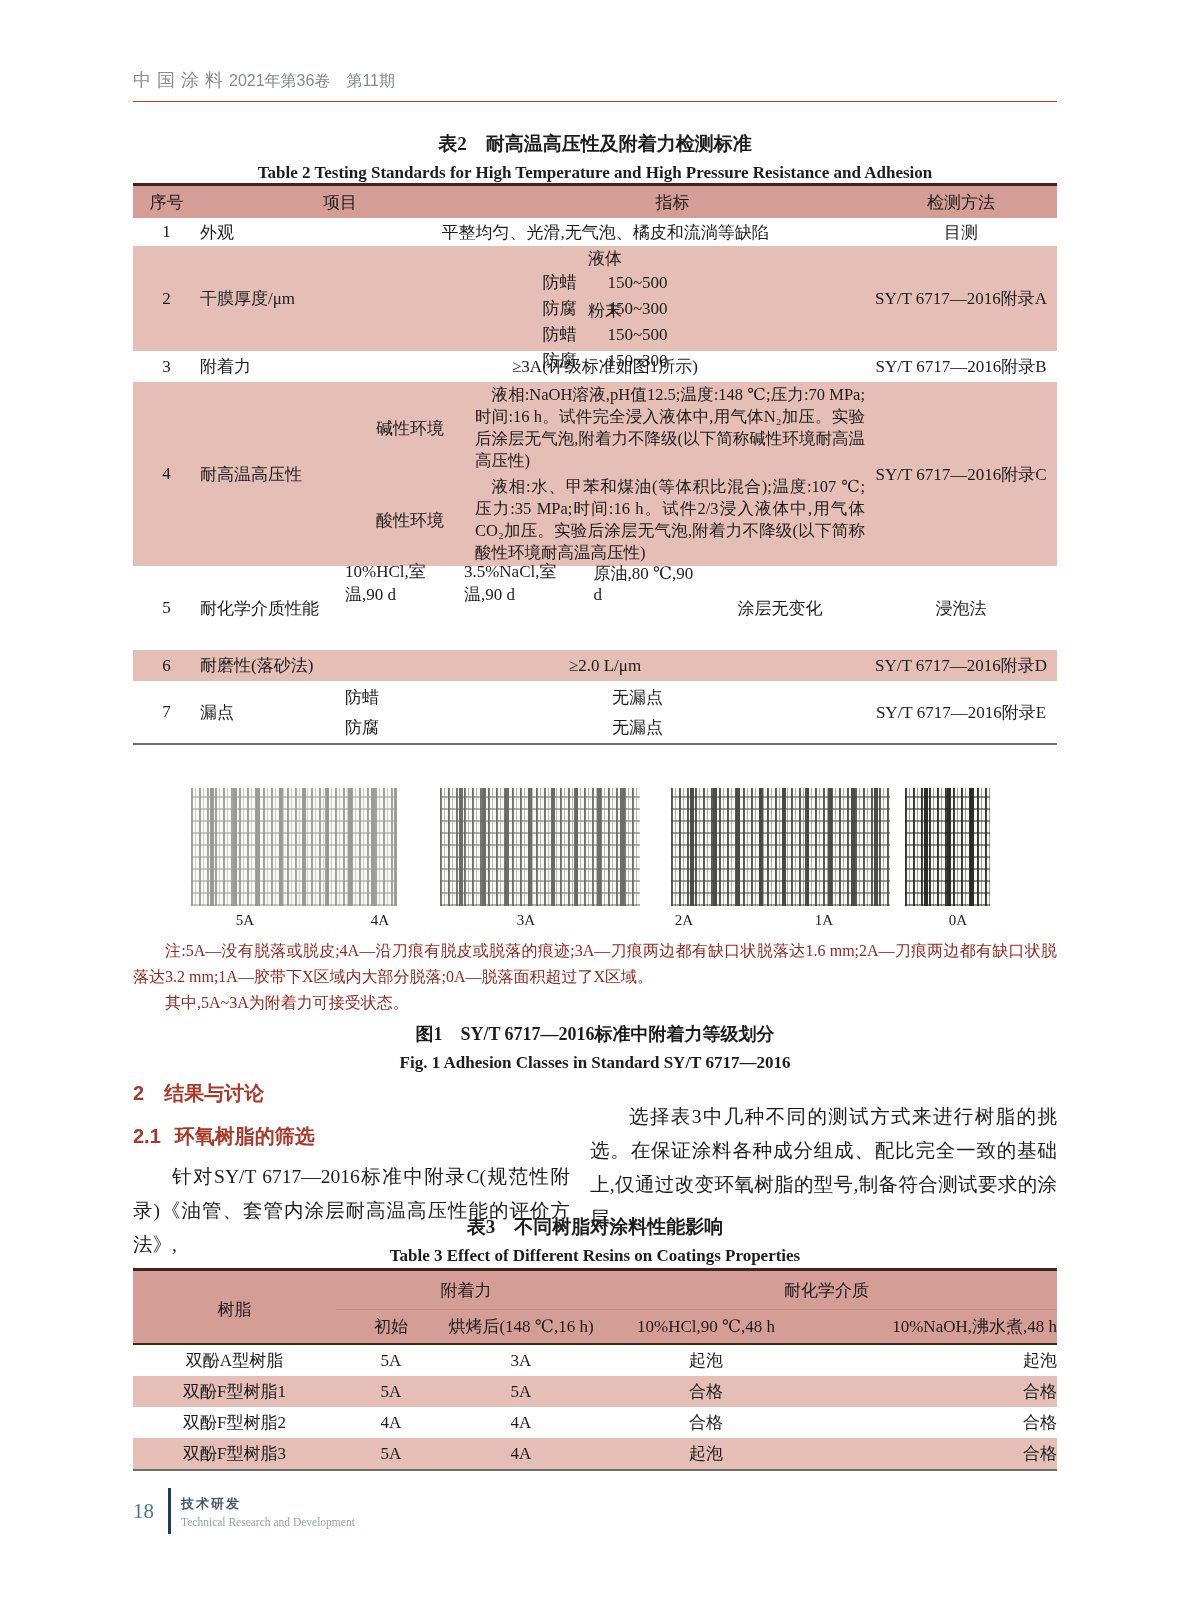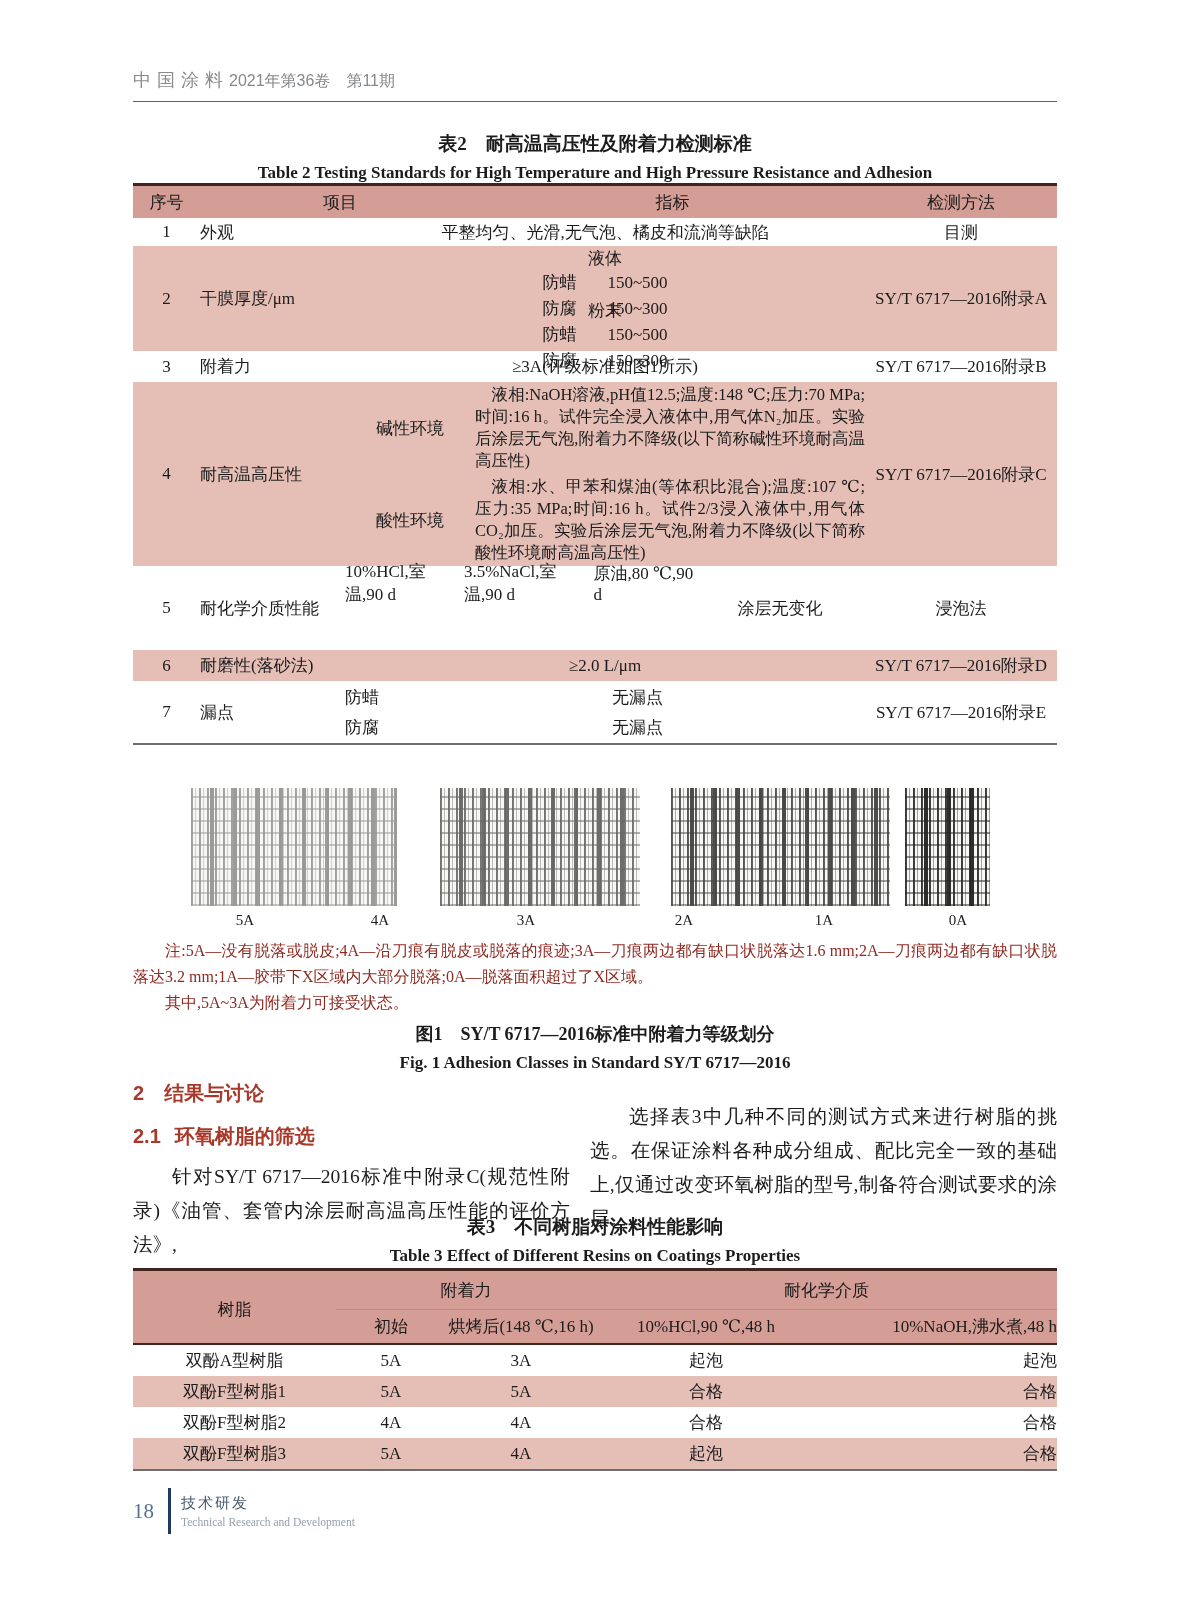--- a/index.html
+++ b/index.html
@@ -108,21 +108,21 @@
   .t3-grp-adh{width:260px;flex:none;text-align:center;}
   .t3-grp-chem{width:461px;flex:none;text-align:center;}
   .t3-resin-head{position:relative;top:19px;}
   .t3-groupline{position:absolute;left:203px;right:0;top:38px;border-top:1px solid #c08a81;}
   .t3 .row{height:31px;}
 
   
   .pagefoot{top:1488px;left:133px;display:flex;align-items:center;}
   .pageno{font-size:21px;color:#54718c;}
   .footbar{width:3px;height:46px;background:#1e3a5f;margin:0 10px 0 14px;}
-  .foot-zh{font-family:"Liberation Sans","DejaVu Sans",sans-serif;font-size:15px;font-weight:normal;color:#44586b;letter-spacing:2px;}
+  .foot-zh{font-family:"Liberation Sans","DejaVu Sans",sans-serif;font-size:13px;font-weight:bold;color:#44586b;letter-spacing:2px;}
   .foot-en{font-size:11.5px;color:#93a0ad;margin-top:3px;}
 </style>
 </head>
 <body>
 
 <div class="abs content pagehead">
   <span class="journal">中国涂料</span>
   <span class="issue">2021年第36卷　第11期</span>
 </div>
 

